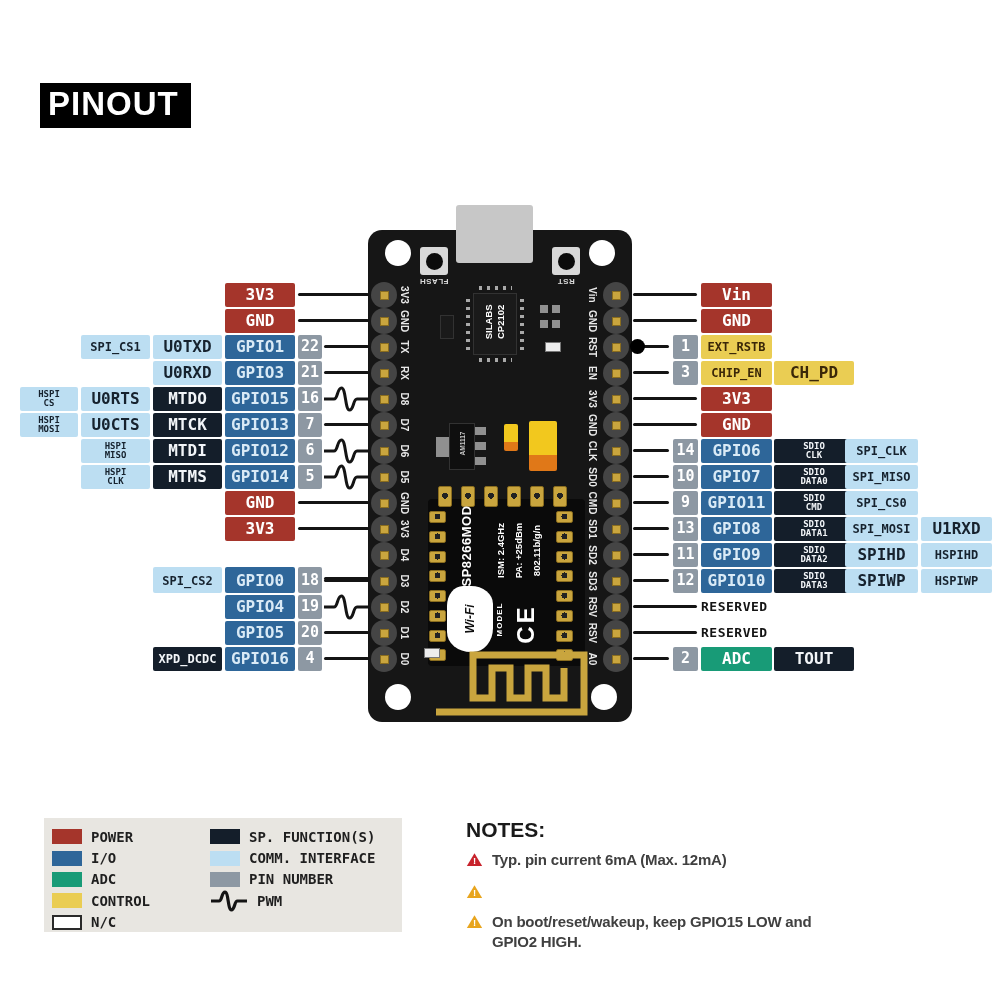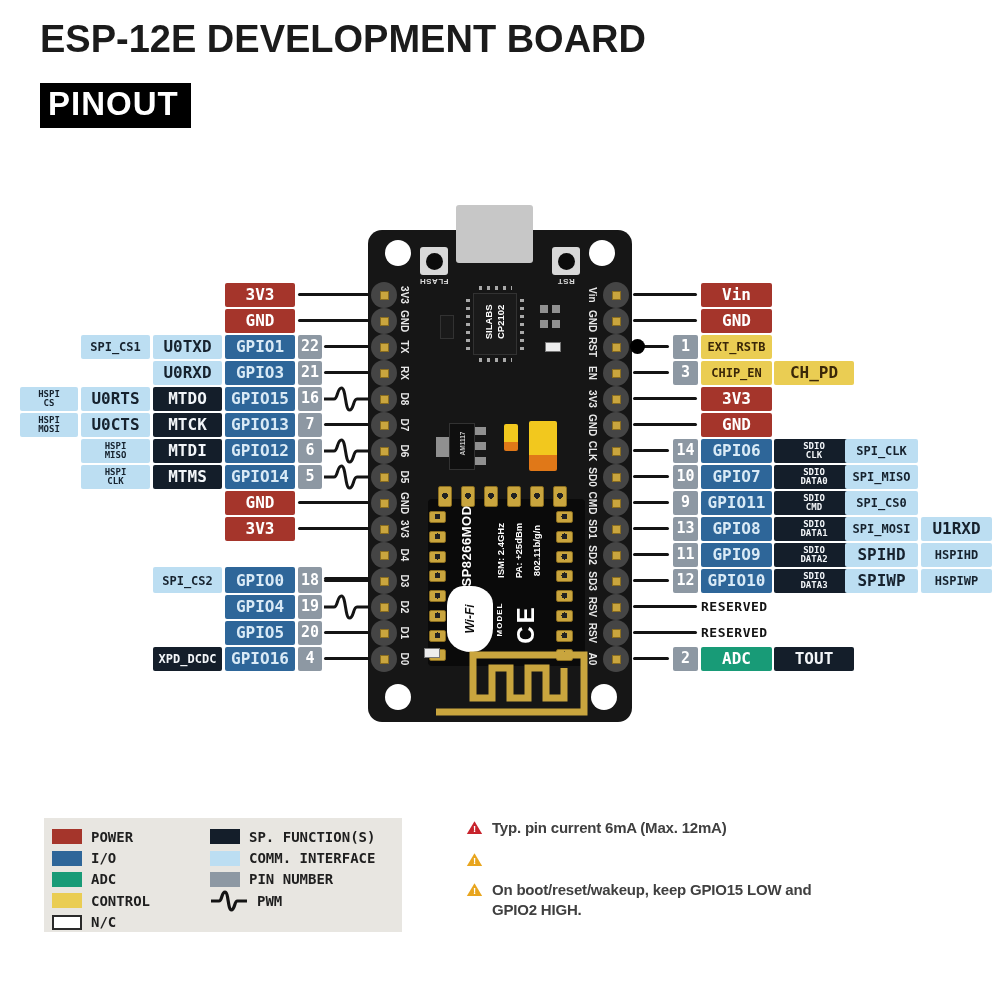--- a/index.html
+++ b/index.html
@@ -75,21 +75,20 @@
   .notes{position:absolute;left:466px;top:818px;width:372px;}
   .notes-h{font-size:21px;font-weight:bold;color:#1a1a1a;margin-bottom:8px;}
   .note{display:flex;gap:9px;margin-bottom:12px;}
   .note .txt{font-size:15px;font-weight:bold;color:#404040;line-height:1.32;letter-spacing:-0.2px;width:330px;}
   .note svg{flex:0 0 auto;margin-top:2px;}
 </style>
 </head>
 <body>
 
 <div id="stage">
-  <div class="title">ESP-12E DEVELOPMENT BOARD</div>
   <div class="pinout-badge">PINOUT</div>
 
   <div class="board"></div>
   <div class="usb"></div>
   <div class="hole" style="left:385px;top:240px"></div>
   <div class="hole" style="left:589px;top:240px"></div>
   <div class="hole" style="left:385px;top:684px"></div>
   <div class="hole" style="left:591px;top:684px"></div>
 
   <div class="btn" style="left:420px;top:247px">
@@ -520,20 +519,21 @@
         <div class="litem">
           <svg width="38" height="24" viewBox="0 0 45 30">
             <path d="M0 15 H10 C14 15 13 4 17.5 4 C22 4 21 26 25.5 26 C30 26 29 15 33 15 H45" fill="none" stroke="#141414" stroke-width="4"></path>
           </svg>
           <div class="llabel">PWM</div>
         </div>
       </div>
   </div>
 
   <div class="notes">
+    <div class="notes-h">NOTES:</div>
     <div id="notes-list">
         <div class="note">
           <svg width="17" height="16" viewBox="0 0 20 18">
             <polygon points="10,1 19,16 1,16" fill="#C8232C"></polygon>
             <text x="10" y="14" text-anchor="middle" font-size="11" font-weight="bold" fill="#fff">!</text>
           </svg>
           <div class="txt">Typ. pin current 6mA (Max. 12mA)</div>
         </div>
         <div class="note">
           <svg width="17" height="16" viewBox="0 0 20 18">

